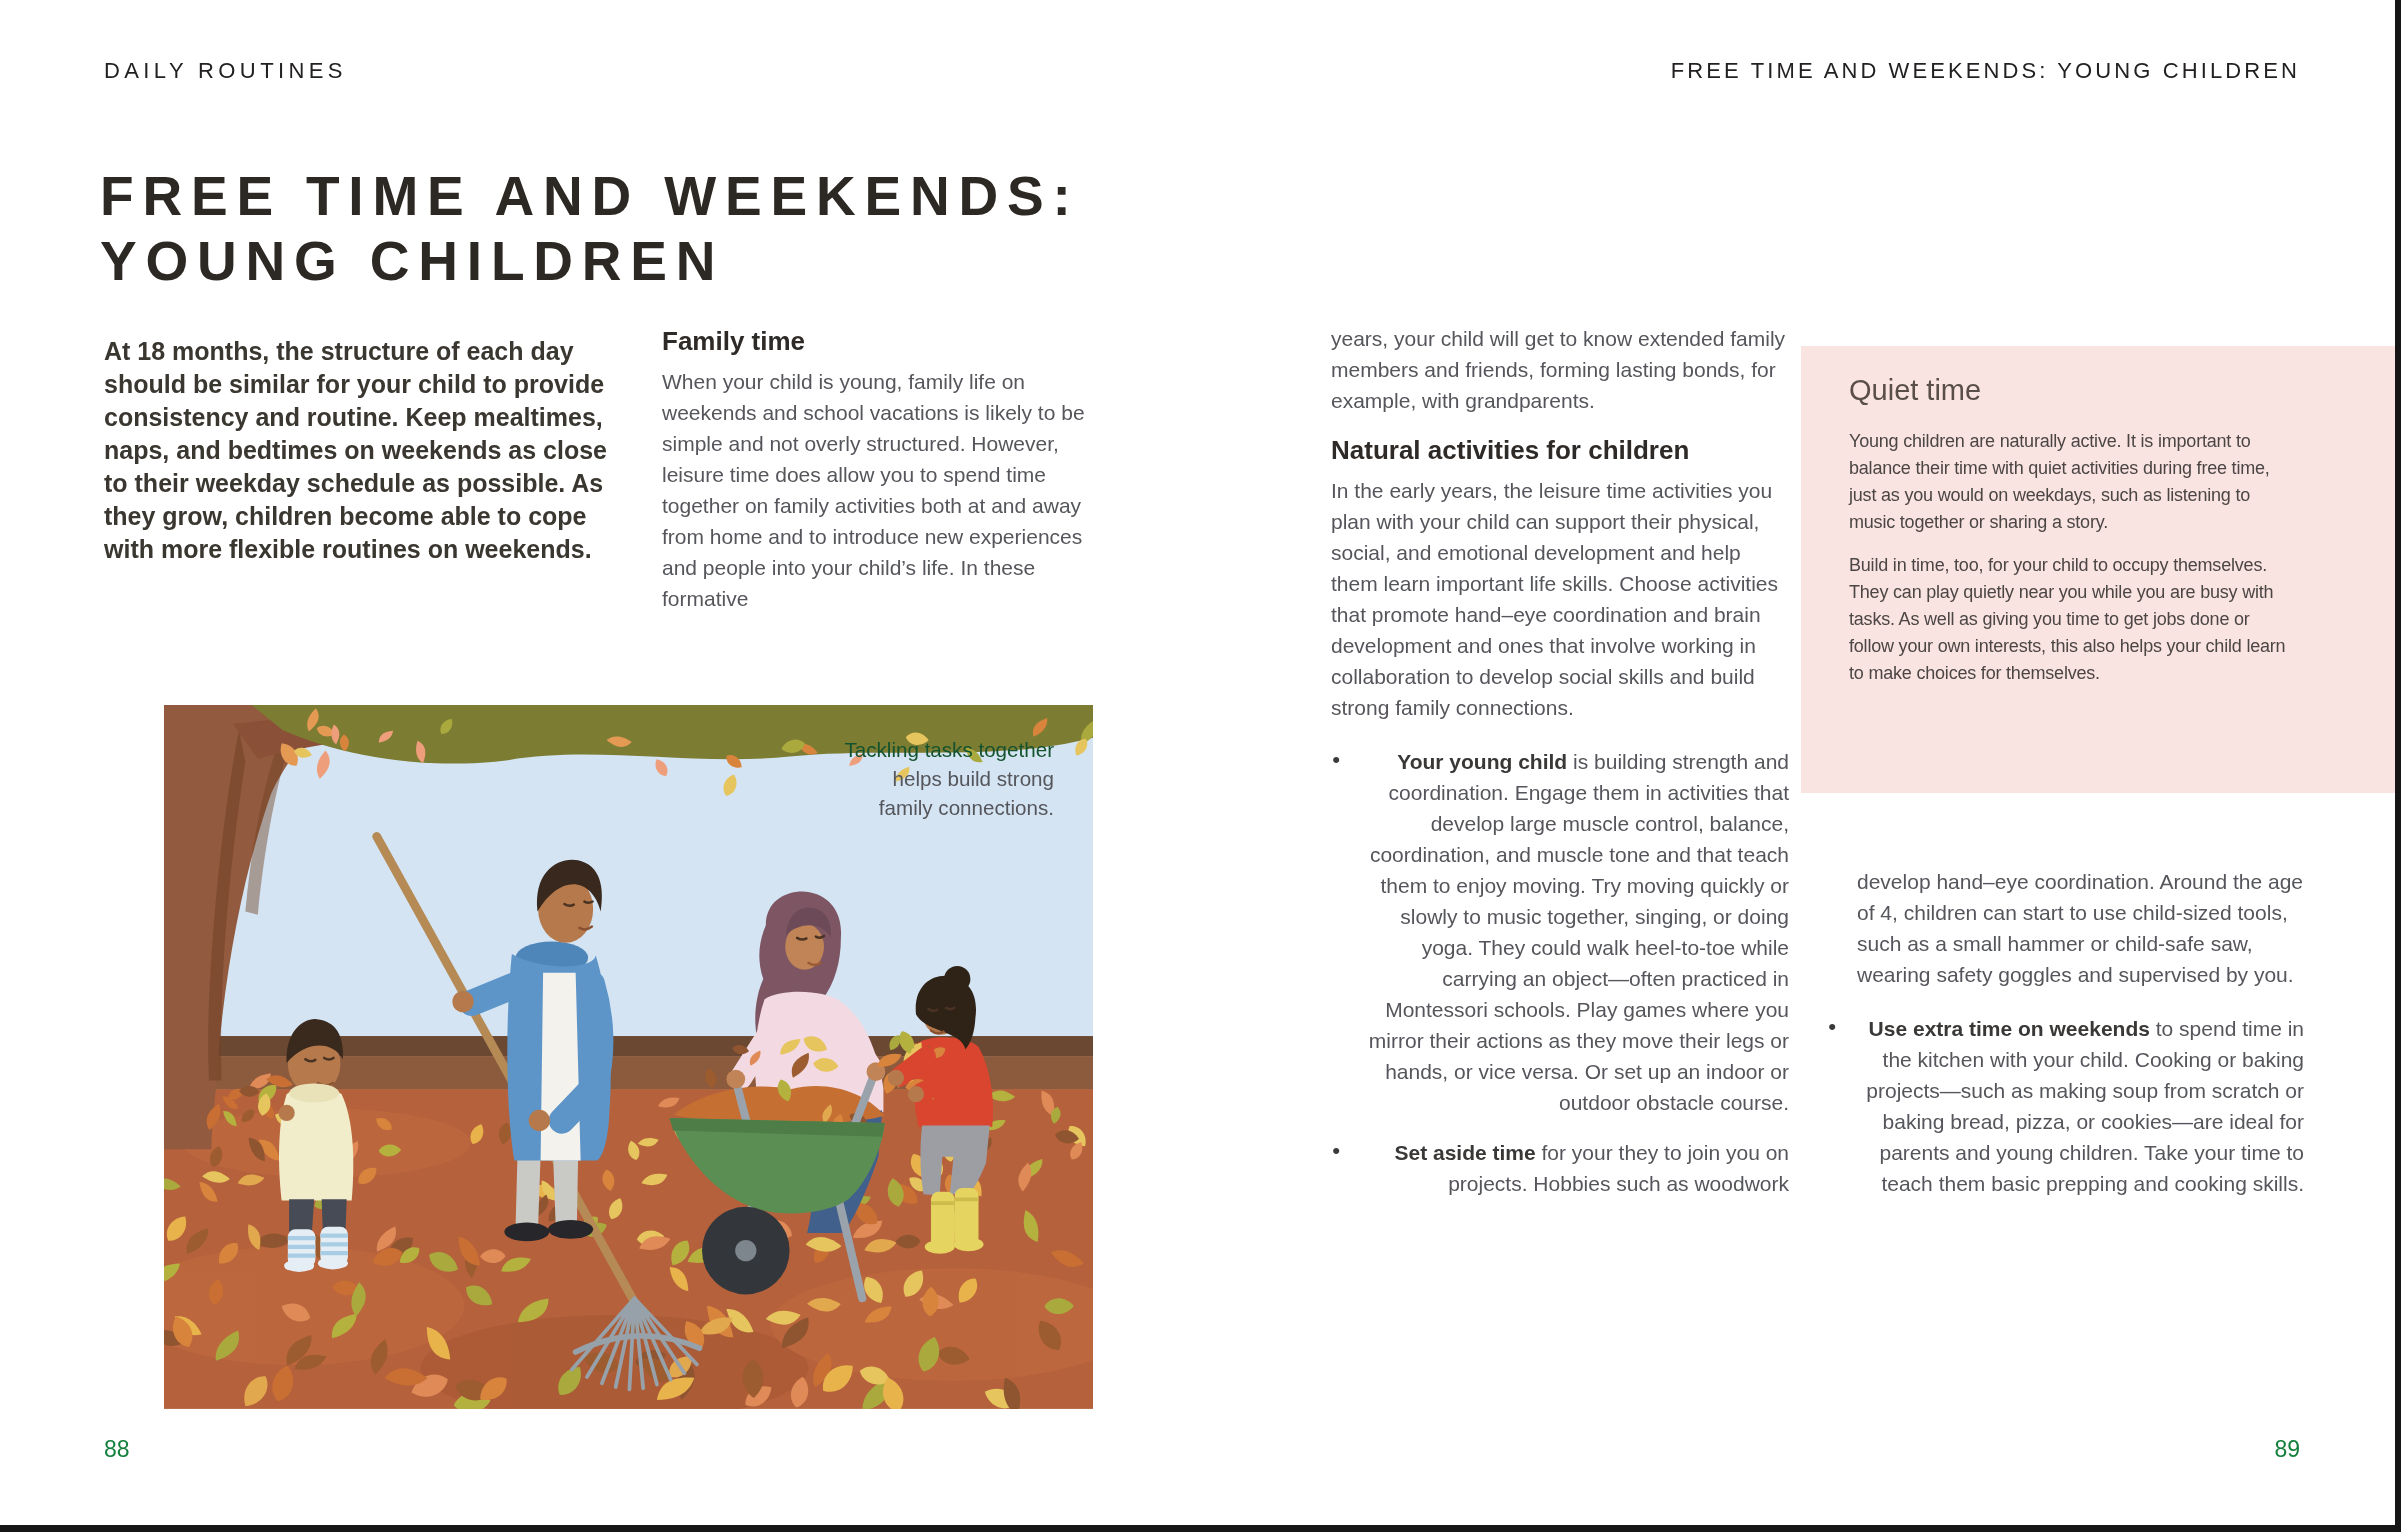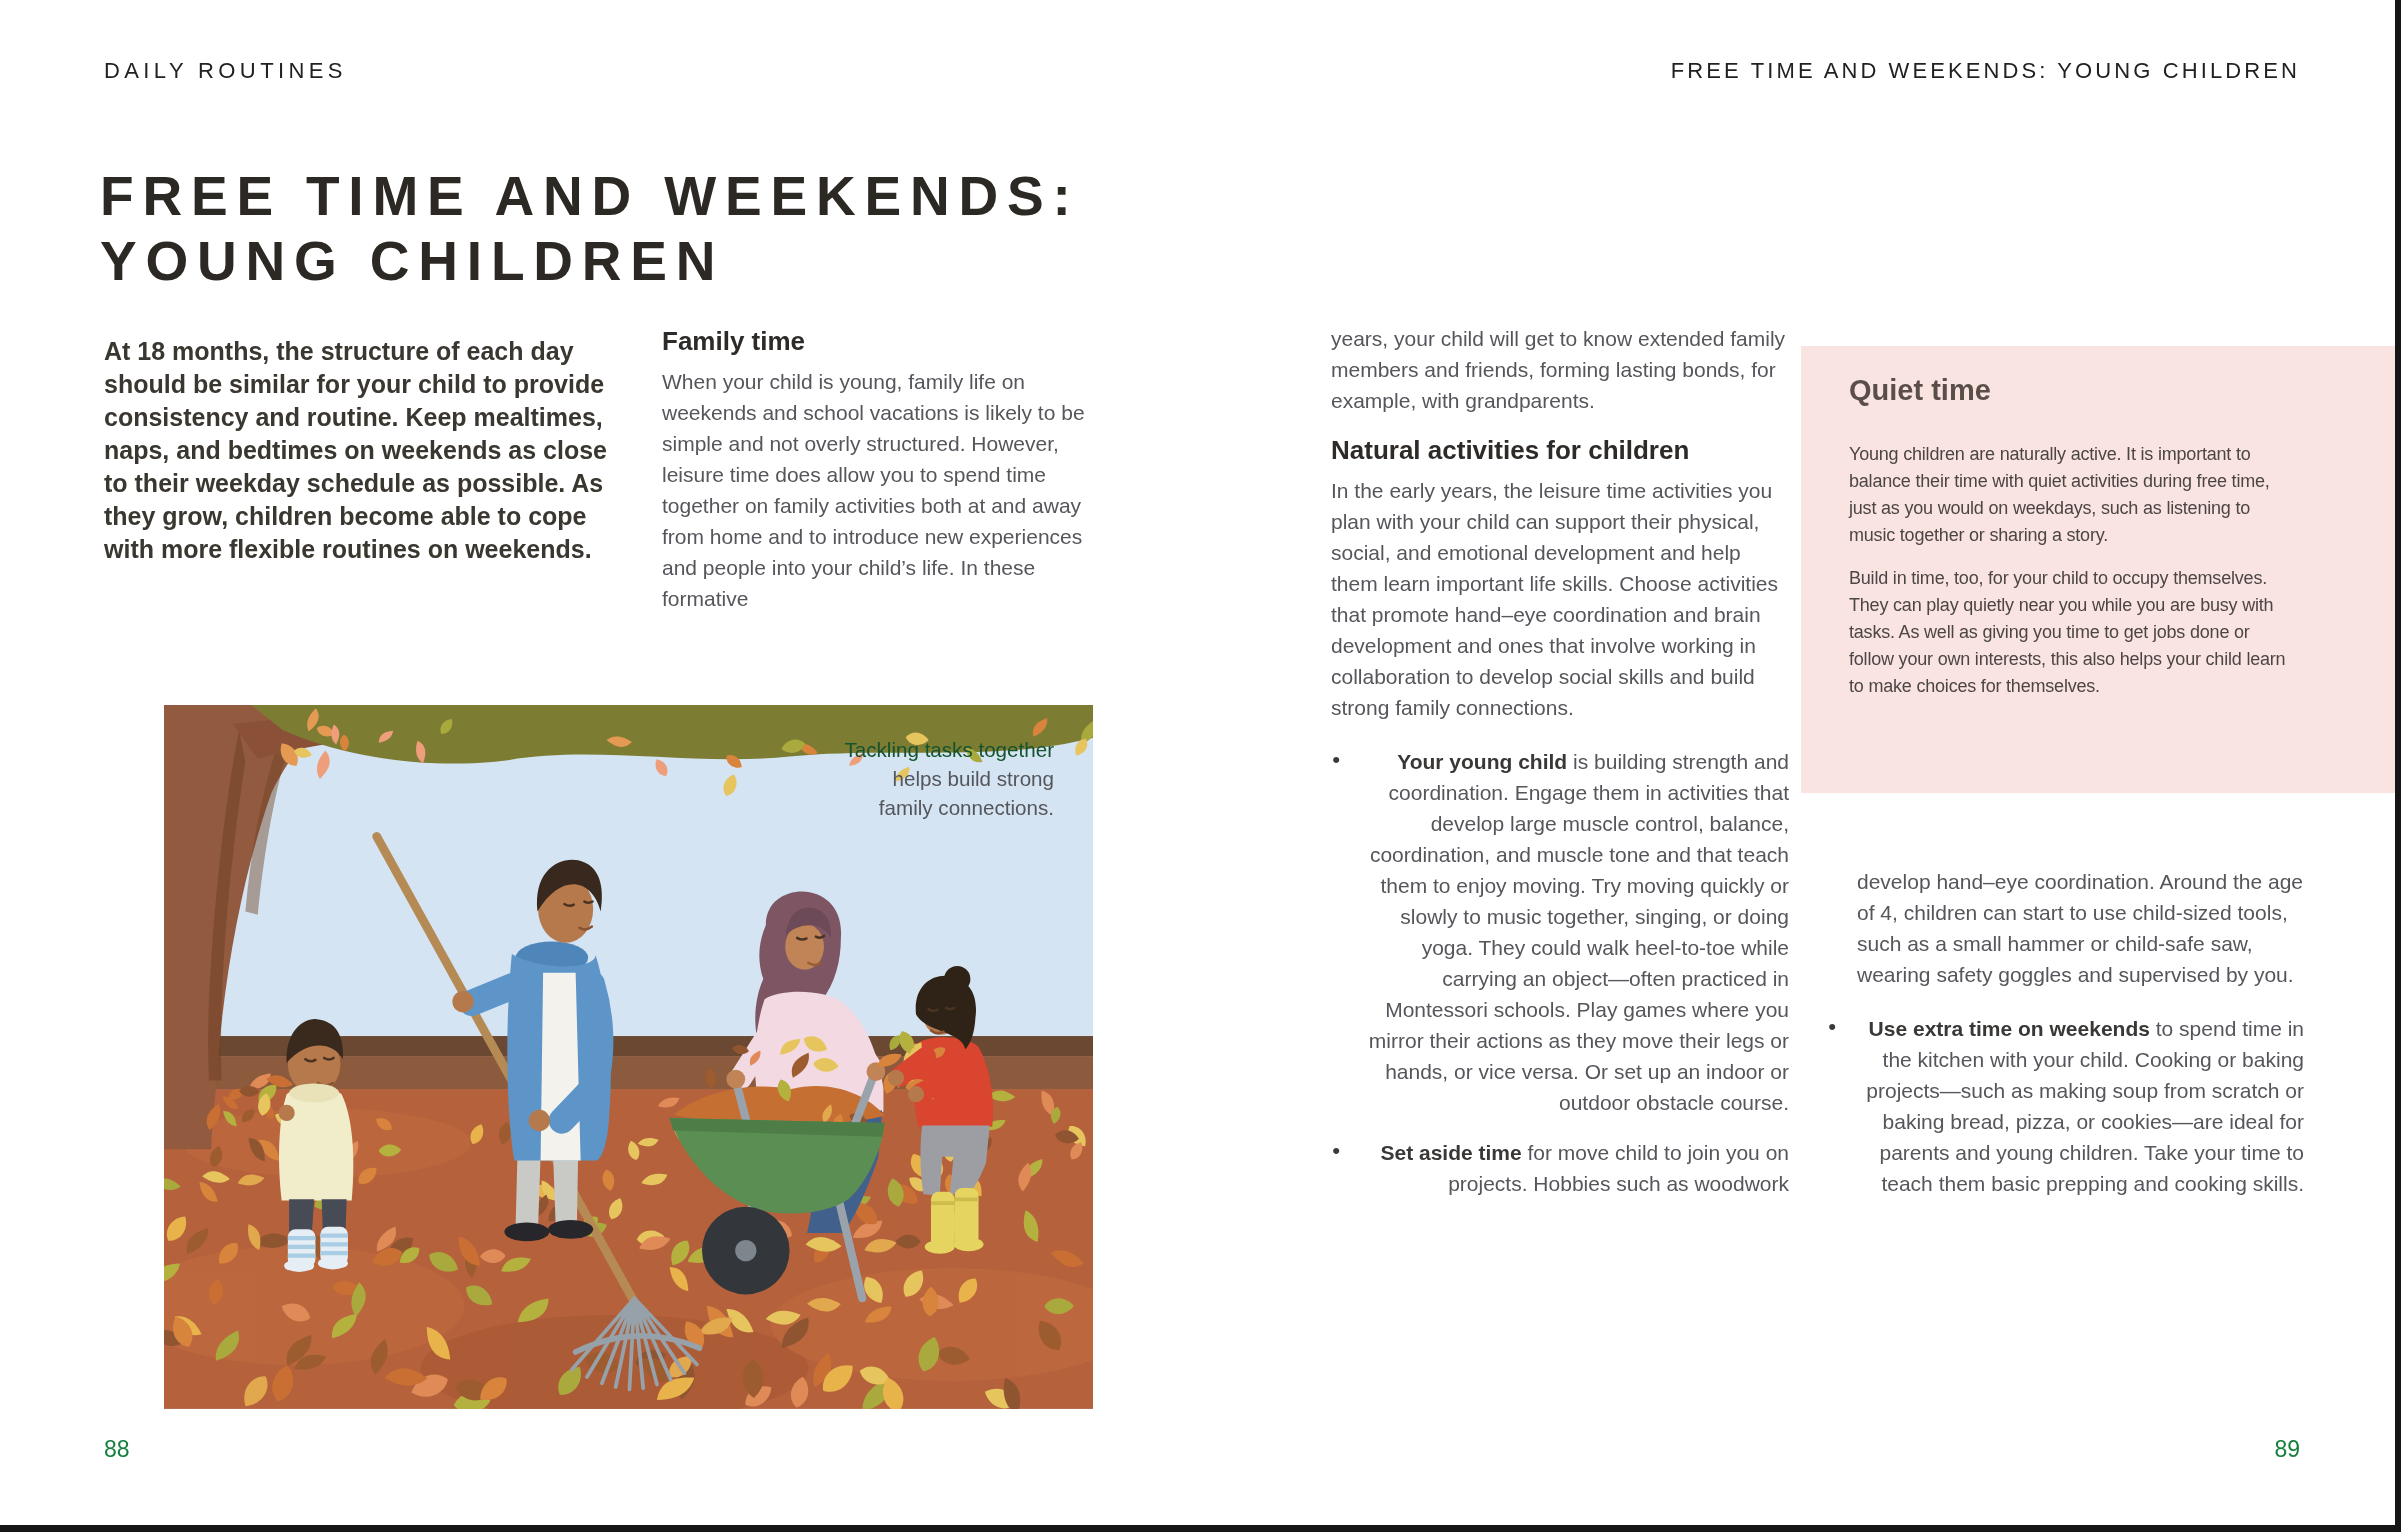--- a/index.html
+++ b/index.html
@@ -26,21 +26,21 @@
   #col3 .colhead{margin:19px 0 10px 0;}
   #col4{left:1827px;top:866px;width:477px;}
   .para{margin:0 0 17.5px 0;}
   ul.bullets{list-style:none;margin:22.5px 0 0 0;padding:0;}
   ul.bullets li{position:relative;padding-left:30px;margin:0 0 19px 0;text-align:right;}
   ul.bullets li::before{content:"•";position:absolute;left:1.3px;top:-1.3px;color:#3b3a3a;font-size:22.5px;}
   .lead{font-weight:700;color:#3a3836;}
   
   #quiet-box{left:1801px;top:346px;width:600px;height:447px;background:#fae4e2;}
   #quiet-box .inner{position:absolute;left:48px;top:27.5px;width:438px;}
-  #quiet-head{font-size:29px;font-weight:700;color:#5a4f48;margin:0 0 34px 0;}
+  #quiet-head{font-size:29px;font-weight:400;color:#5a4f48;margin:0 0 21px 0;}
   .quiet-para{font-size:18px;line-height:27px;letter-spacing:-0.2px;color:#4b4643;margin:0 0 16.3px 0;}
   
   #illo{left:164px;top:705px;width:929px;height:704px;}
   #illo svg{display:block;width:929px;height:704px;}
   #caption{position:absolute;right:39px;top:30px;width:350px;text-align:right;
            font-size:20.6px;line-height:29px;color:#55565b;}
   #caption .cap-lead{font-weight:400;color:#14532d;}
   
   .folio{font-size:23px;color:#15803d;}
   #folio-left{left:104px;top:1436px;}
@@ -66,21 +66,21 @@
   <div class="colhead">Family time</div>
   <div class="colbody">When your child is young, family life on weekends and school vacations is likely to be simple and not overly structured. However, leisure time does allow you to spend time together on family activities both at and away from home and to introduce new experiences and people into your child’s life. In these formative</div>
 </div>
 
 <div class="abs" id="col3">
   <div class="colbody para">years, your child will get to know extended family members and friends, forming lasting bonds, for example, with grandparents.</div>
   <div class="colhead">Natural activities for children</div>
   <div class="colbody">In the early years, the leisure time activities you plan with your child can support their physical, social, and emotional development and help them learn important life skills. Choose activities that promote hand–eye coordination and brain development and ones that involve working in collaboration to develop social skills and build strong family connections.</div>
   <ul class="bullets colbody">
     <li><span class="lead">Your young child</span><span> is building strength and coordination. Engage them in activities that develop large muscle control, balance, coordination, and muscle tone and that teach them to enjoy moving. Try moving quickly or slowly to music together, singing, or doing yoga. They could walk heel-to-toe while carrying an object—often practiced in Montessori schools. Play games where you mirror their actions as they move their legs or hands, or vice versa. Or set up an indoor or outdoor obstacle course.</span></li>
-    <li><span class="lead">Set aside time</span><span> for move child to join you on projects. Hobbies such as woodwork</span></li>
+    <li><span class="lead">Set aside time</span><span> for your they to join you on projects. Hobbies such as woodwork</span></li>
   </ul>
 </div>
 
 <div class="abs" id="quiet-box">
   <div class="inner">
     <div id="quiet-head">Quiet time</div>
     <p class="quiet-para">Young children are naturally active. It is important to balance their time with quiet activities during free time, just as you would on weekdays, such as listening to music together or sharing a story.</p>
     <p class="quiet-para">Build in time, too, for your child to occupy themselves. They can play quietly near you while you are busy with tasks. As well as giving you time to get jobs done or follow your own interests, this also helps your child learn to make choices for themselves.</p>
   </div>
 </div>

